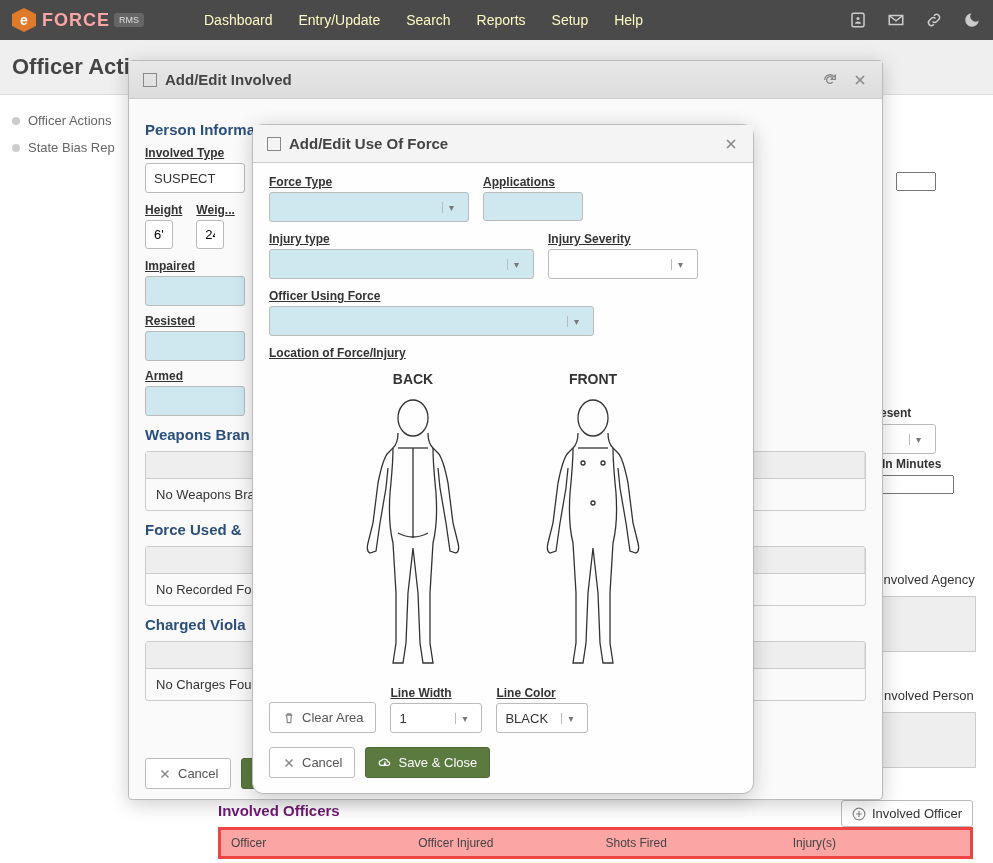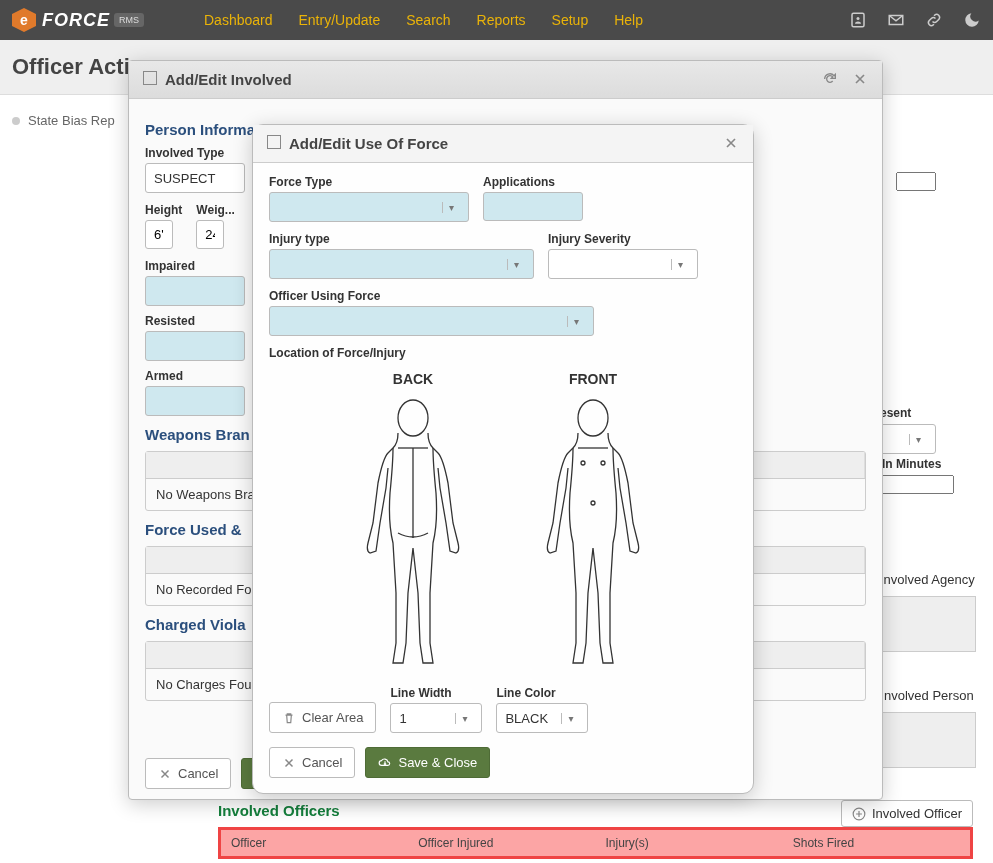--- a/index.html
+++ b/index.html
@@ -3,51 +3,51 @@
 <meta charset="utf-8">
 <style>
 * { box-sizing: border-box; margin: 0; padding: 0; }
 body { font-family: Arial, Helvetica, sans-serif; font-size: 13px; background: #fff; color: #333; width: 993px; height: 863px; overflow: hidden; position: relative; }
 
 
 .topnav { height: 40px; background: #4a4a4a; display: flex; align-items: center; padding: 0 12px; color: #fff; }
 .logo { display: flex; align-items: center; margin-right: 20px; }
 .logo-e { width: 24px; height: 24px; background: #e07a2b; border-radius: 3px; display: flex; align-items: center; justify-content: center; color: #fff; font-weight: bold; font-size: 14px; margin-right: 6px; clip-path: polygon(50% 0, 100% 25%, 100% 75%, 50% 100%, 0 75%, 0 25%); }
 .logo-text { font-size: 18px; font-weight: bold; letter-spacing: 1px; }
-.logo-text .force { color: #ffffff; font-style: italic; }
+.logo-text .force { color: #fca5a5; }
 .logo-rms { background: #666; color: #ddd; font-size: 9px; padding: 2px 5px; border-radius: 3px; margin-left: 4px; }
 .nav-items { display: flex; gap: 26px; margin-left: 40px; }
-.nav-item { color: #eab308; cursor: pointer; font-size: 14px; }
+.nav-item { color: #fef9c3; cursor: pointer; font-size: 14px; }
 .nav-right { margin-left: auto; display: flex; gap: 20px; align-items: center; }
 .nav-icon { width: 18px; height: 18px; fill: #ccc; cursor: pointer; }
 
 
 .page-header { background: #efefef; padding: 14px 12px; border-bottom: 1px solid #ddd; }
 .page-title { font-size: 22px; font-weight: bold; color: #444; }
 
 
 .layout { display: flex; }
 .sidebar { width: 200px; padding: 12px 0; }
 .sidebar-item { display: flex; align-items: center; padding: 6px 12px; color: #666; cursor: pointer; font-size: 13px; }
 .sidebar-bullet { width: 8px; height: 8px; border-radius: 50%; background: #ccc; margin-right: 8px; }
 .main { flex: 1; padding: 12px 20px; }
 
 
 .modal { position: absolute; background: #f8f8f8; border: 1px solid #bbb; border-radius: 4px; box-shadow: 0 4px 20px rgba(0,0,0,0.2); }
 .modal-outer { top: 60px; left: 128px; width: 755px; height: 740px; background: #fafafa; }
-.modal-title { background: linear-gradient(#e8e8e8,#dcdcdc); padding: 10px 14px; font-size: 15px; font-weight: bold; color: #444; border-bottom: 1px solid #ccc; display: flex; align-items: flex-start; }
+.modal-title { background: linear-gradient(#e8e8e8,#dcdcdc); padding: 10px 14px; font-size: 15px; font-weight: bold; color: #444; border-bottom: 1px solid #ccc; display: flex; align-items: center; }
 .modal-title-icon { width: 14px; height: 14px; border: 1px solid #888; margin-right: 8px; }
 .modal-title-actions { margin-left: auto; display: flex; gap: 14px; }
 .modal-title-actions svg { width: 16px; height: 16px; fill: #888; cursor: pointer; }
 .modal-body { padding: 12px 16px; }
 
 .section-title { color: #2b4f7d; font-size: 15px; font-weight: bold; margin: 10px 0 8px; }
 .field-row { display: flex; gap: 14px; margin-bottom: 10px; flex-wrap: wrap; }
 .field { display: flex; flex-direction: column; }
-.field label { font-size: 12px; font-weight: bold; color: #333; margin-bottom: 3px; }
+.field label { font-size: 12px; font-weight: bold; color: #333; margin-bottom: 3px; text-decoration: underline; }
 .field input, .field select, .sel { border: 1px solid #bbb; border-radius: 3px; padding: 6px 8px; font-size: 13px; background: #fff; }
 .sel { display: flex; align-items: center; justify-content: space-between; min-height: 30px; }
 .sel.hl { background: #cfe8ef; }
 .sel .caret { width: 18px; border-left: 1px solid #bbb; text-align: center; color: #777; font-size: 10px; }.w50{width:28px}.w100{width:100px}.w150{width:150px}.w200{width:200px}
 
 .table { border: 1px solid #ccc; border-radius: 3px; }
 .table-header { background: #eee; display: flex; border-bottom: 1px solid #ccc; }
 .table-header > div { padding: 6px 10px; font-size: 12px; color: #444; flex: 1; text-align: center; border-right: 1px solid #ddd; }
 .table-row { display: flex; }
 .table-row > div { padding: 8px 10px; font-size: 13px; flex: 1; }
@@ -67,21 +67,21 @@
 .body-svg path, .body-svg ellipse, .body-svg circle, .body-svg line { stroke:#333; stroke-width:1.3; fill:none; }
 .inner-footer { display:flex; gap:10px; margin-top:14px; }
 
 
 .peek { position:absolute; font-size:13px; color:#333; }
 .peek label{font-weight:bold; font-size:12px; display:block; margin-bottom:4px;}
 .peek .sel{min-width:20px;}
 
 
 .bg-section { position:absolute; left:218px; right:20px; }
-.bg-title { font-weight:bold; font-size:15px; color:#15803d; margin-bottom:6px; }
+.bg-title { font-weight:bold; font-size:15px; color:#701a75; margin-bottom:6px; }
 .bg-table-header { background:#fca5a5; border:3px solid #ef4444; display:flex; }
 .bg-table-header > div { flex:1; padding:6px 10px; font-size:12px; color:#444; text-align:left; }
 .pill-btn{ border:1px solid #bbb; border-radius:3px; padding:5px 10px; background:#fff; font-size:13px; display:inline-flex; align-items:center; gap:6px;}
 </style>
 </head>
 <body>
 
 <div class="topnav">
   <div class="logo">
     <div class="logo-e">e</div>
@@ -116,20 +116,24 @@
 </div>
 
 <div class="page-header">
   <div class="page-title">Officer Actio</div>
 </div>
 
 <div class="layout">
   <div class="sidebar">
     <div class="sidebar-item">
         <span class="sidebar-bullet"></span>
+        <span>Officer Actions</span>
+      </div>
+    <div class="sidebar-item">
+        <span class="sidebar-bullet"></span>
         <span>State Bias Rep</span>
       </div>
   </div>
   <div class="main"></div>
 </div>
 
 <div class="peek" style="top:160px; left:766px;">
   <label>Age</label>
   <input class="w50" value="40" style="">
 </div>
@@ -185,22 +189,22 @@
       <svg width="14" height="14" viewBox="0 0 24 24">
           <circle cx="12" cy="12" r="10" fill="none" stroke="#888" stroke-width="2"></circle>
           <path d="M12 7v10M7 12h10" stroke="#888" stroke-width="2"></path>
         </svg>
       <span>Involved Officer</span>
     </div>
   </div>
   <div class="bg-table-header">
     <div>Officer</div>
     <div>Officer Injured</div>
+    <div>Shots Fired</div>
     <div>Injury(s)</div>
-    <div>Shots Fired</div>
   </div>
 </div>
 
 <div class="modal modal-outer">
   <div class="modal-title">
     <span class="modal-title-icon"></span>
     <span>Add/Edit Involved</span>
     <div class="modal-title-actions">
       <svg viewBox="0 0 24 24">
           <path d="M4 12a8 8 0 0114-5l2-2v6h-6l2-2a5 5 0 100 6" fill="none" stroke="#888" stroke-width="2"></path>

